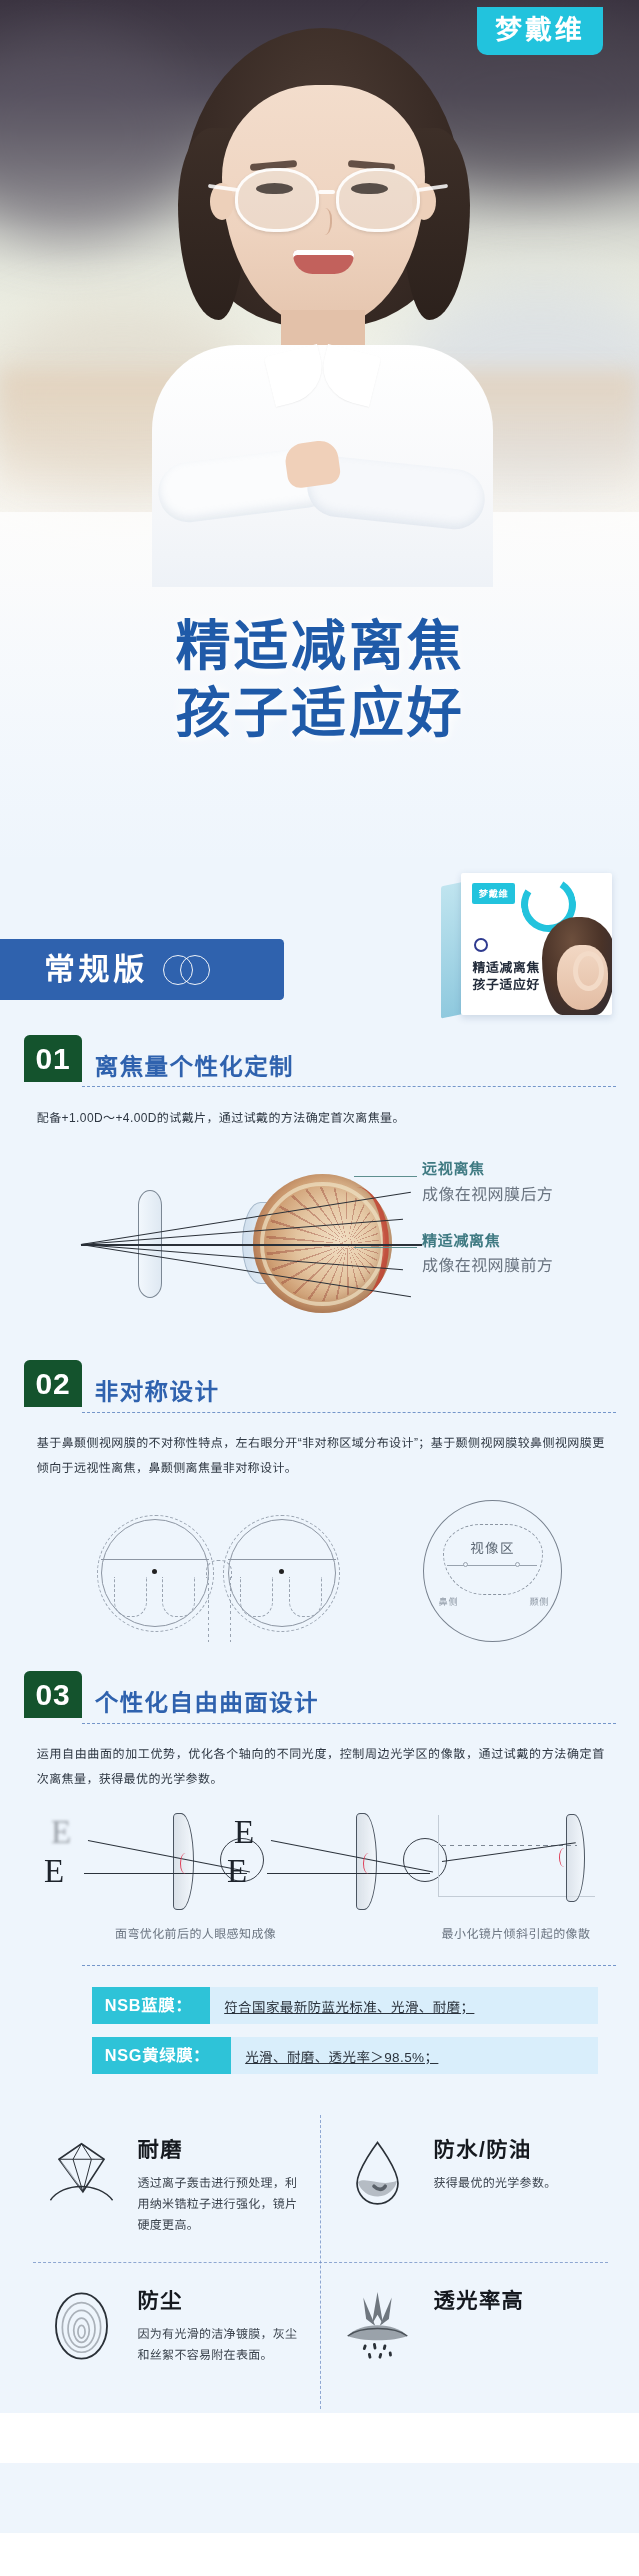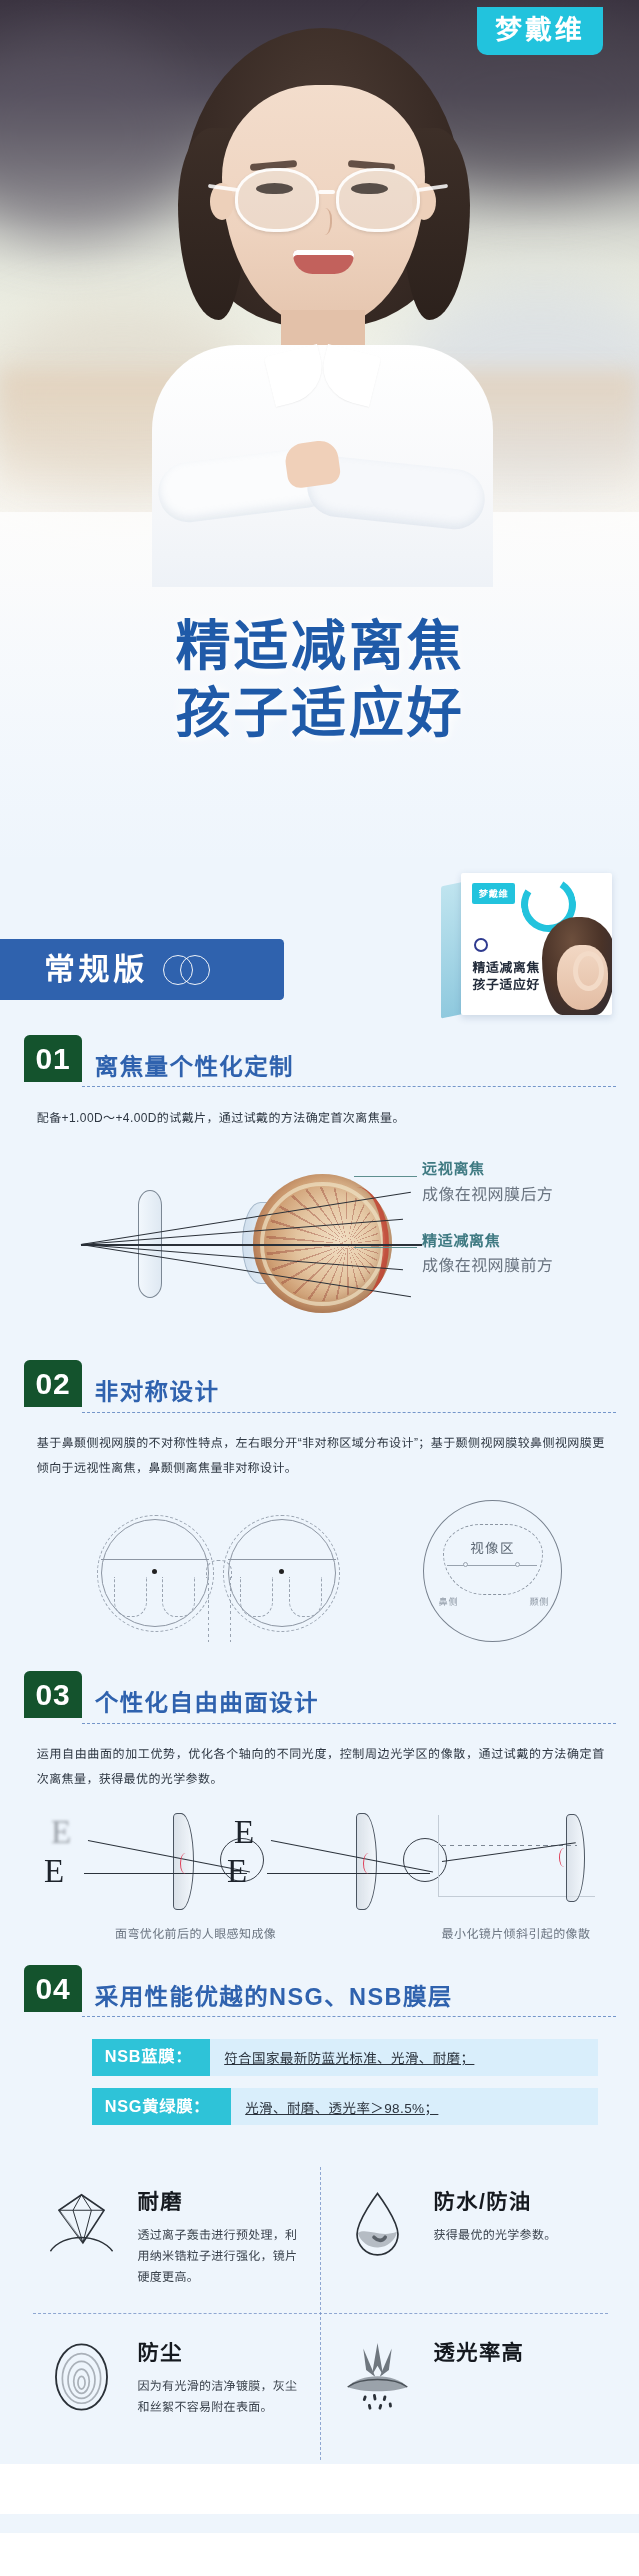--- a/index.html
+++ b/index.html
@@ -587,24 +587,20 @@
           <div class="tf-red"></div>
         </div>
         <div class="cap-row">
           <div class="cap l">面弯优化前后的人眼感知成像</div>
           <div class="cap r">最小化镜片倾斜引起的像散</div>
         </div>
       </div>
     </div>
 
     <div class="sec" style="margin-top:18.5px;">
-      <div class="sec-head">
-        <div class="num-chip">04</div>
-        <div class="sec-title">采用性能优越的NSG、NSB膜层</div>
-      </div>
       <hr class="dash-rule">
 
       <div class="film-rows">
         <div class="film-row">
           <div class="film-tag">NSB蓝膜：</div>
           <div class="film-desc">符合国家最新防蓝光标准、光滑、耐磨；</div>
         </div>
         <div class="film-row">
           <div class="film-tag g">NSG黄绿膜：</div>
           <div class="film-desc">光滑、耐磨、透光率＞98.5%；</div>

